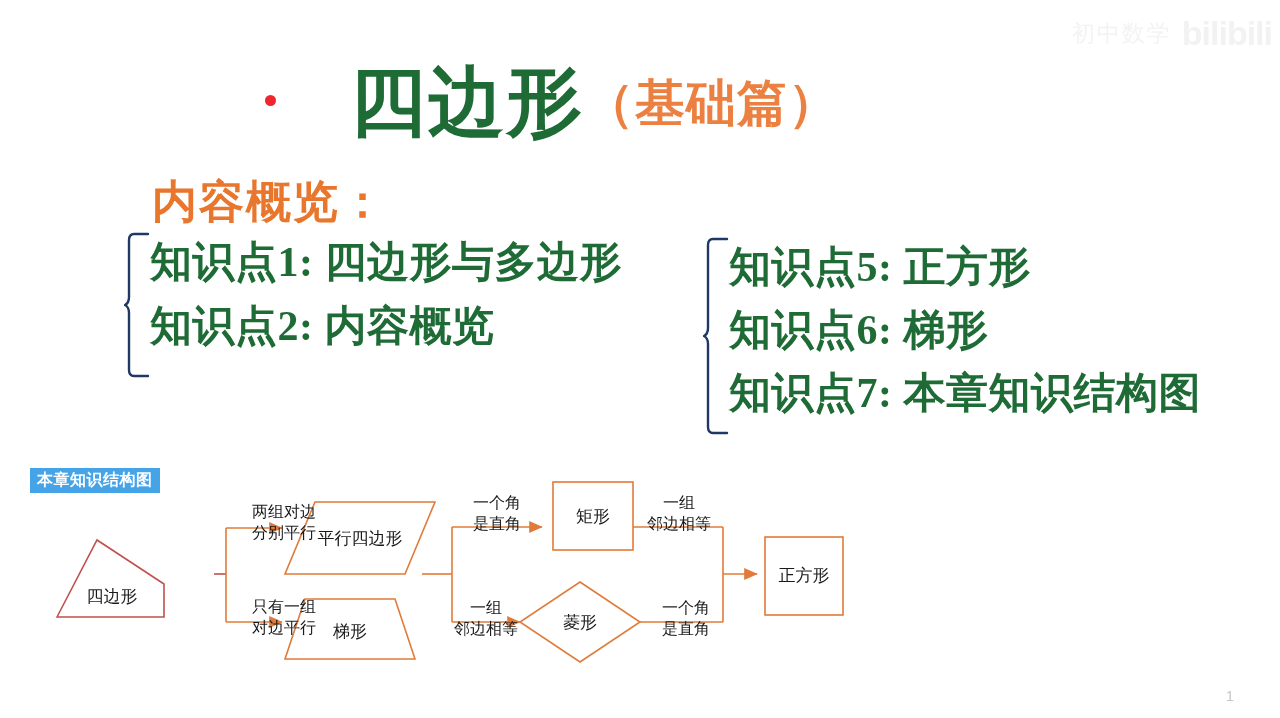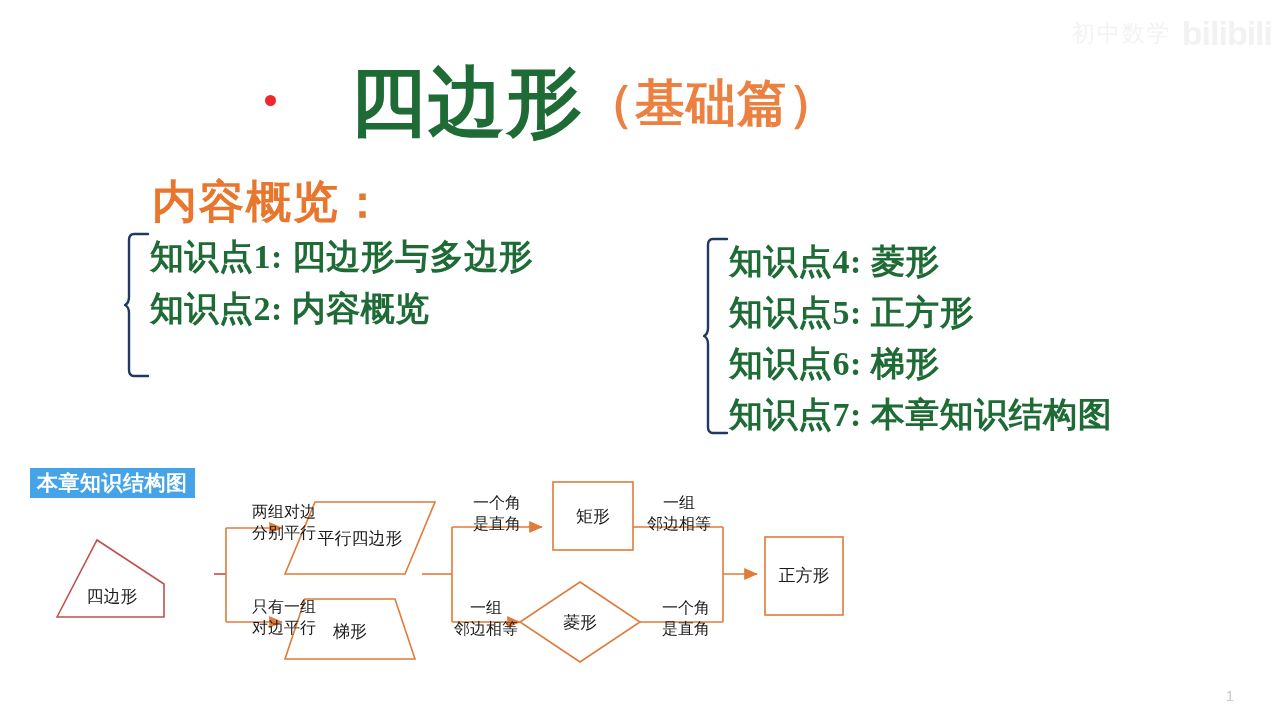--- a/index.html
+++ b/index.html
@@ -106,37 +106,37 @@
     width: 26px;
     flex: 0 0 26px;
   }
   .brace svg { display: block; }
 
   .kp-items {
     display: flex;
     flex-direction: column;
   }
   .kp-item {
-    font-size: 34px;
+    font-size: 42px;
     font-weight: bold;
     color: #1e6b36;
     line-height: 1.52;
     letter-spacing: 0.5px;
     white-space: nowrap;
   }
   #kp-right .kp-item { line-height: 1.5; }
 
   
   #struct-badge {
     position: absolute;
     left: 30px;
     top: 468px;
     background: #45a3e8;
     color: #ffffff;
-    font-size: 21px;
+    font-size: 16px;
     font-family: "Liberation Sans", sans-serif;
     font-weight: bold;
     padding: 3px 7px 4px 7px;
     letter-spacing: 0.5px;
     line-height: 1.1;
   }
 
   
   #flow {
     position: absolute;
@@ -195,21 +195,20 @@
     </div>
   </div>
 
   <div class="kp-group" id="kp-right">
     <div class="brace">
       <svg width="26" height="200" viewBox="0 0 26 200">
         <path d="M24 3 L10 3 Q5 3 5 9 L5 92 Q5 98 1 100 Q5 102 5 108 L5 191 Q5 197 10 197 L24 197" fill="none" stroke="#1f3864" stroke-width="2.4" stroke-linecap="round" stroke-linejoin="round"></path>
       </svg>
     </div>
     <div class="kp-items">
-      <div class="kp-item">知识点4: 菱形</div>
       <div class="kp-item">知识点5: 正方形</div>
       <div class="kp-item">知识点6: 梯形</div>
       <div class="kp-item">知识点7: 本章知识结构图</div>
     </div>
   </div>
 
   <div id="struct-badge">本章知识结构图</div>
 
   <div id="flow">
     <svg width="860" height="240" viewBox="0 0 860 240">

